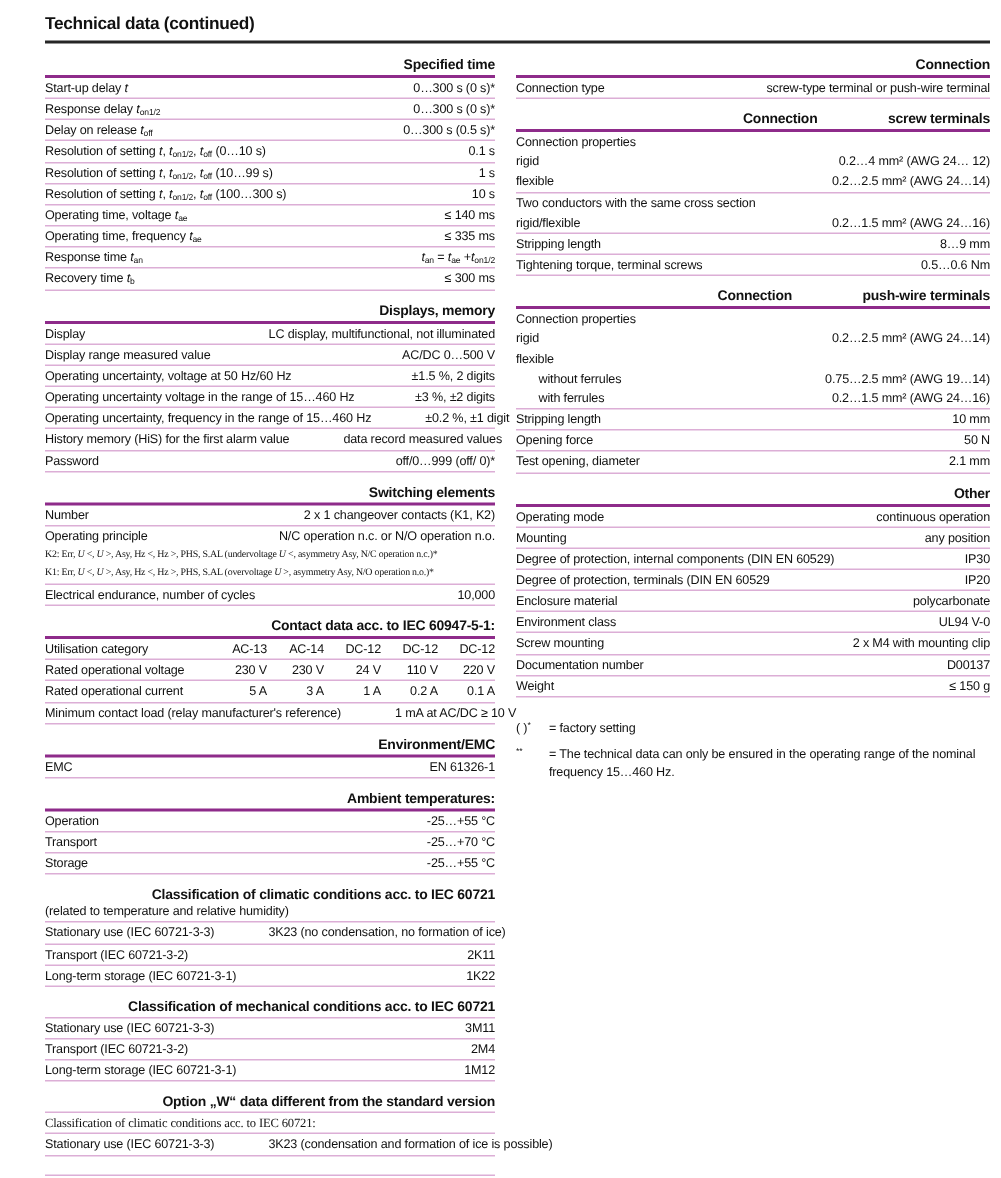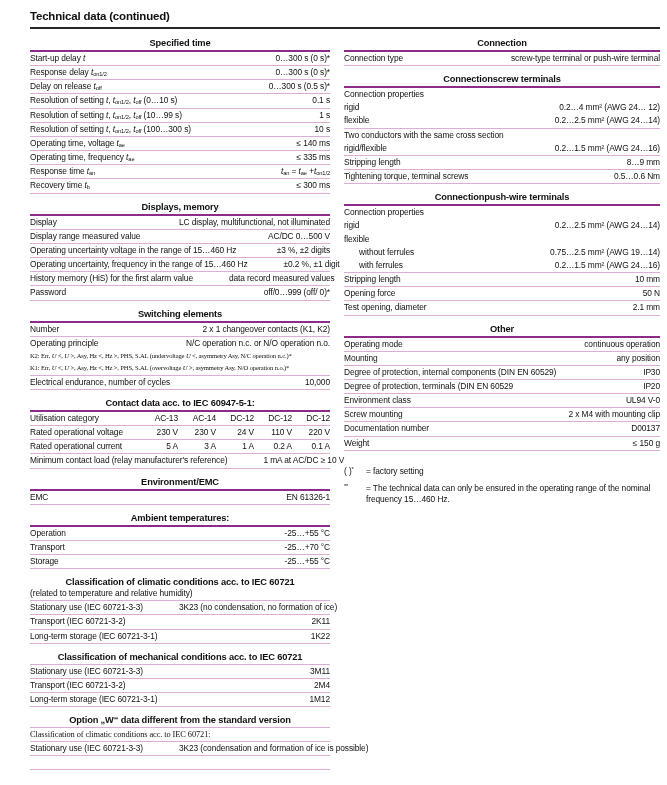--- a/index.html
+++ b/index.html
@@ -20,28 +20,28 @@
   .title{
     font-size:11.5px;font-weight:700;letter-spacing:-0.2px;
     padding:2px 0 5px;border-bottom:2.5px solid var(--dark);
   }
   .cols{display:flex;gap:14px;margin-top:1px;}
   .col{display:block;}
   .col.left{width:300px;}
   .col.right{width:316px;}
   .section{margin-top:0;}
   .sec-title{
-    display:flex;justify-content:center;align-items:baseline;
+    display:flex;justify-content:flex-end;align-items:baseline;
     font-weight:700;font-size:9.3px;letter-spacing:-0.15px;
     margin-top:7px;padding:1px 0 2px;
     border-bottom:2px solid var(--accent);
   }
   .sec-title.rule-light{border-bottom:1px solid var(--light);}
   .sec-title.rule-none{border-bottom:none;padding-bottom:0;}
-  .sec-title .t-right{font-weight:700;}
+  .sec-title .t-right{font-weight:700;padding-left:47px;}
   .subtitle{padding:1px 0 2px;border-bottom:1px solid var(--light);}
   .row{
     display:flex;justify-content:space-between;align-items:baseline;gap:4px;
     padding:2px 0 1.5px;line-height:1.15;min-height:9px;
   }
   .row.b{border-bottom:1px solid var(--light);}
   .row .label{white-space:nowrap;}
   .row .value{text-align:right;white-space:nowrap;margin-left:auto;padding-left:32px;}
   .row .label.ind{padding-left:15px;}
   .row.full{display:block;font-family:Liberation Serif, serif;}
@@ -115,20 +115,24 @@
           </div>
           <div class="row b">
             <span class="label">Display</span>
             <span class="value">LC display, multifunctional, not illuminated</span>
           </div>
           <div class="row b">
             <span class="label">Display range measured value</span>
             <span class="value">AC/DC 0…500 V</span>
           </div>
           <div class="row b">
+            <span class="label">Operating uncertainty, voltage at 50 Hz/60 Hz</span>
+            <span class="value">±1.5 %, 2 digits</span>
+          </div>
+          <div class="row b">
             <span class="label">Operating uncertainty voltage in the range of 15…460 Hz</span>
             <span class="value">±3 %, ±2 digits</span>
           </div>
           <div class="row b">
             <span class="label">Operating uncertainty, frequency in the range of 15…460 Hz</span>
             <span class="value">±0.2 %, ±1 digit</span>
           </div>
           <div class="row b">
             <span class="label">History memory (HiS) for the first alarm value</span>
             <span class="value">data record measured values</span>
@@ -367,20 +371,24 @@
           </div>
           <div class="row b">
             <span class="label">Degree of protection, internal components (DIN EN 60529)</span>
             <span class="value">IP30</span>
           </div>
           <div class="row b">
             <span class="label">Degree of protection, terminals (DIN EN 60529</span>
             <span class="value">IP20</span>
           </div>
           <div class="row b">
+            <span class="label">Enclosure material</span>
+            <span class="value">polycarbonate</span>
+          </div>
+          <div class="row b">
             <span class="label">Environment class</span>
             <span class="value">UL94 V-0</span>
           </div>
           <div class="row b">
             <span class="label">Screw mounting</span>
             <span class="value">2 x M4 with mounting clip</span>
           </div>
           <div class="row b">
             <span class="label">Documentation number</span>
             <span class="value">D00137</span>

